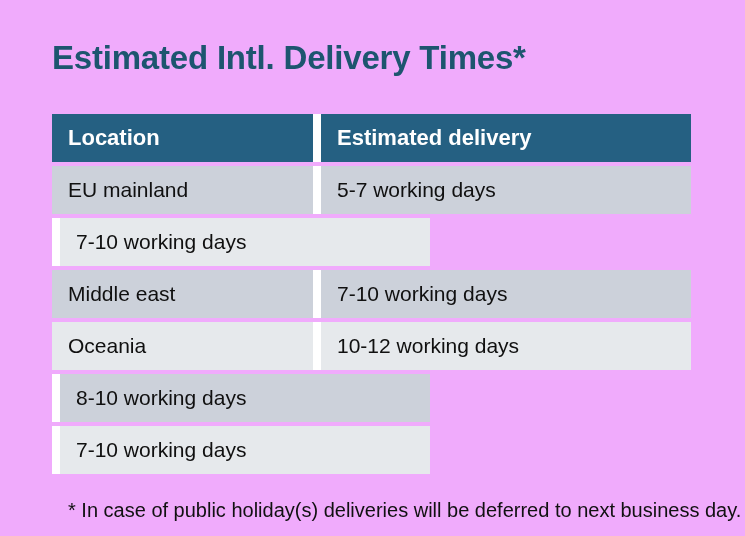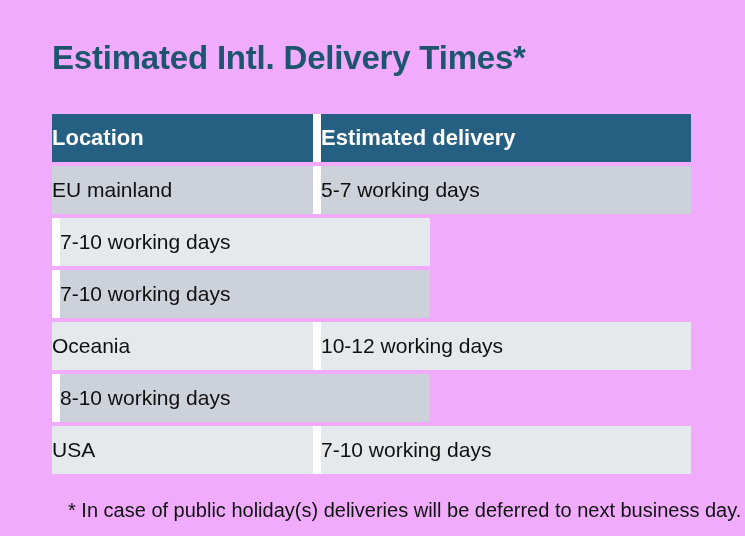--- a/index.html
+++ b/index.html
@@ -44,20 +44,21 @@
     box-sizing: border-box;
   }
   .table-row:last-child {
     margin-bottom: 0;
   }
   .cell {
     box-sizing: border-box;
     display: flex;
     align-items: center;
     height: 48px;
+    padding-left: 16px;
     padding-right: 10px;
     font-size: 21px;
     color: #101010;
     overflow: hidden;
     white-space: nowrap;
   }
   .cell.col-location {
     width: 261px;
     flex: 0 0 261px;
   }
@@ -120,37 +121,37 @@
       <div class="cell col-spacer"></div>
       <div class="cell col-delivery">5-7 working days</div>
     </div>
 
     <div class="table-row row-even">
       <div class="cell col-spacer"></div>
       <div class="cell col-delivery">7-10 working days</div>
     </div>
 
     <div class="table-row row-odd">
+      <div class="cell col-location">Middle east</div>
       <div class="cell col-spacer"></div>
       <div class="cell col-delivery">7-10 working days</div>
     </div>
 
     <div class="table-row row-even">
       <div class="cell col-location">Oceania</div>
       <div class="cell col-spacer"></div>
       <div class="cell col-delivery">10-12 working days</div>
     </div>
 
     <div class="table-row row-odd">
       <div class="cell col-spacer"></div>
       <div class="cell col-delivery">8-10 working days</div>
     </div>
 
     <div class="table-row row-even">
-      <div class="cell col-location">USA</div>
       <div class="cell col-spacer"></div>
       <div class="cell col-delivery">7-10 working days</div>
     </div>
 
   </div>
 
   <div class="footnote">* In case of public holiday(s) deliveries will be deferred to next business day.</div>
 
 </div>
 

